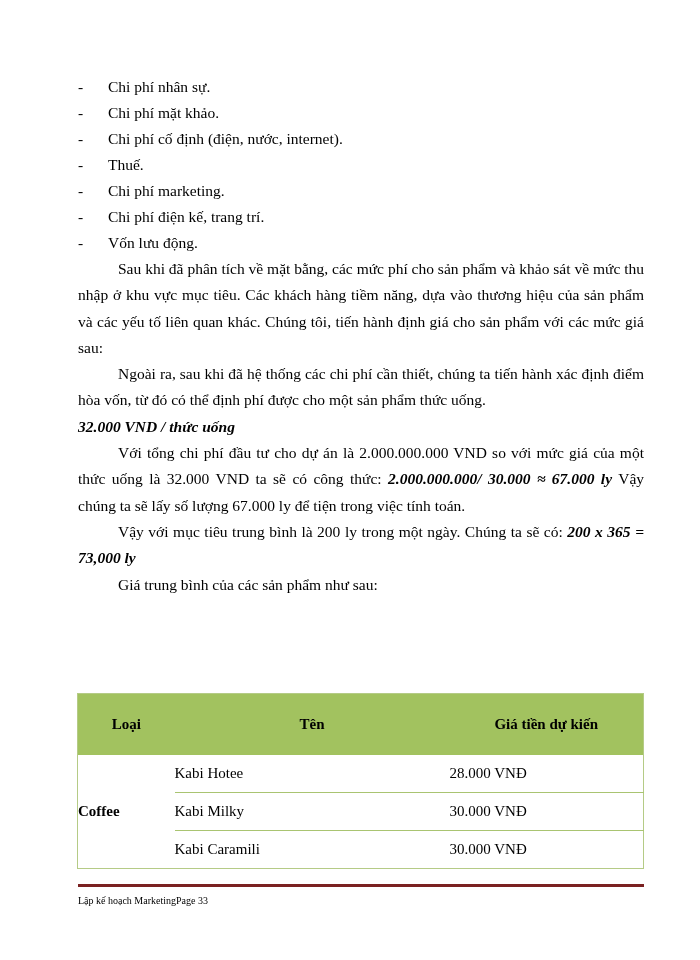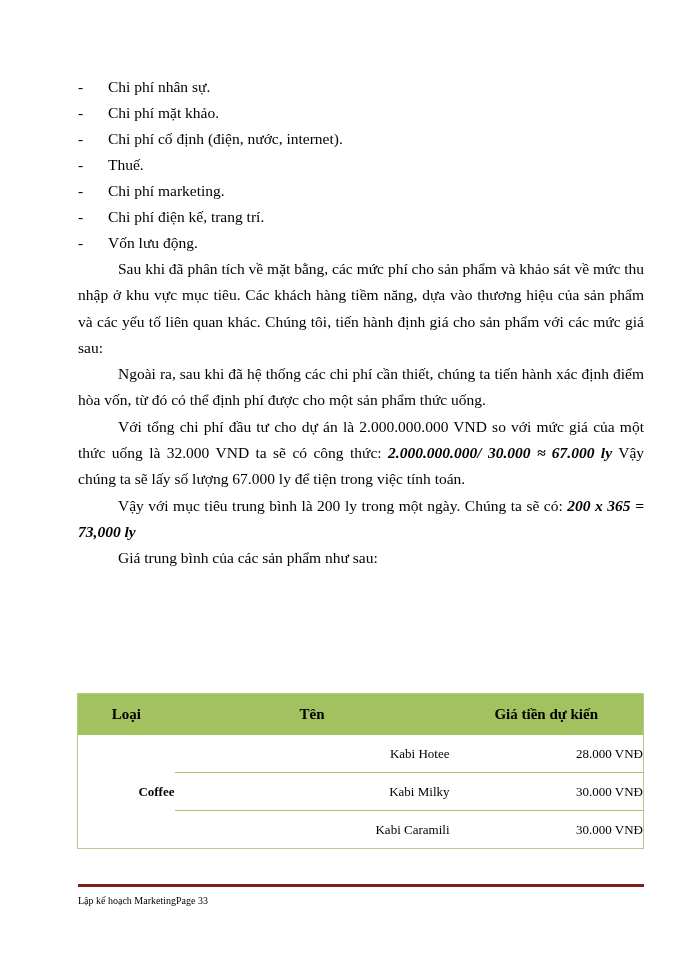--- a/index.html
+++ b/index.html
@@ -108,30 +108,30 @@
 
   table.price-table thead th {
     background: #A2C25F;
     color: #000000;
     font-weight: bold;
     height: 41px;
     text-align: center;
     vertical-align: middle;
     border: none;
     font-size: 15px;
-    padding: 0;
+    padding: 10px;
   }
 
   table.price-table tbody td {
     height: 37px;
-    text-align: right;
+    text-align: left;
     vertical-align: middle;
     padding: 0;
     border: none;
-    font-size: 13px;
+    font-size: 15px;
   }
   
   table.price-table td.cat-cell {
     font-weight: bold;
     border-right: none;
   }
   
   table.price-table tbody tr.row-div td.divided {
     border-top: 1.5px solid #A9C471;
   }
@@ -194,20 +194,21 @@
         <span class="bullet-text">Vốn lưu động.</span>
       </div>
     </div>
 
 
     <p class="para">Sau khi đã phân tích về mặt bằng, các mức phí cho sản phẩm và khảo sát về mức thu nhập ở khu vực mục tiêu. Các khách hàng tiềm năng, dựa vào thương hiệu của sản phẩm và các yếu tố liên quan khác. Chúng tôi, tiến hành định giá cho sản phẩm với các mức giá sau:</p>
 
     <p class="para">Ngoài ra, sau khi đã hệ thống các chi phí cần thiết, chúng ta tiến hành xác định điểm hòa vốn, từ đó có thể định phí được cho một sản phẩm thức uống.</p>
 
 
+    <div class="standalone-bi">32.000 VND / thức uống</div>
 
     <p class="para"><span>Với tổng chi phí đầu tư cho dự án là 2.000.000.000 VND so với mức giá của một thức uống là 32.000 VND ta sẽ có công thức: </span><span class="bi">2.000.000.000/ 30.000 ≈ 67.000 ly</span><span> Vậy chúng ta sẽ lấy số lượng 67.000 ly để tiện trong việc tính toán.</span></p>
 
     <p class="para"><span>Vậy với mục tiêu trung bình là 200 ly trong một ngày. Chúng ta sẽ có: </span><span class="bi">200 x 365 = 73,000 ly</span></p>
 
 
     <p class="para">Giá trung bình của các sản phẩm như sau:</p>
 
   </div>
 

